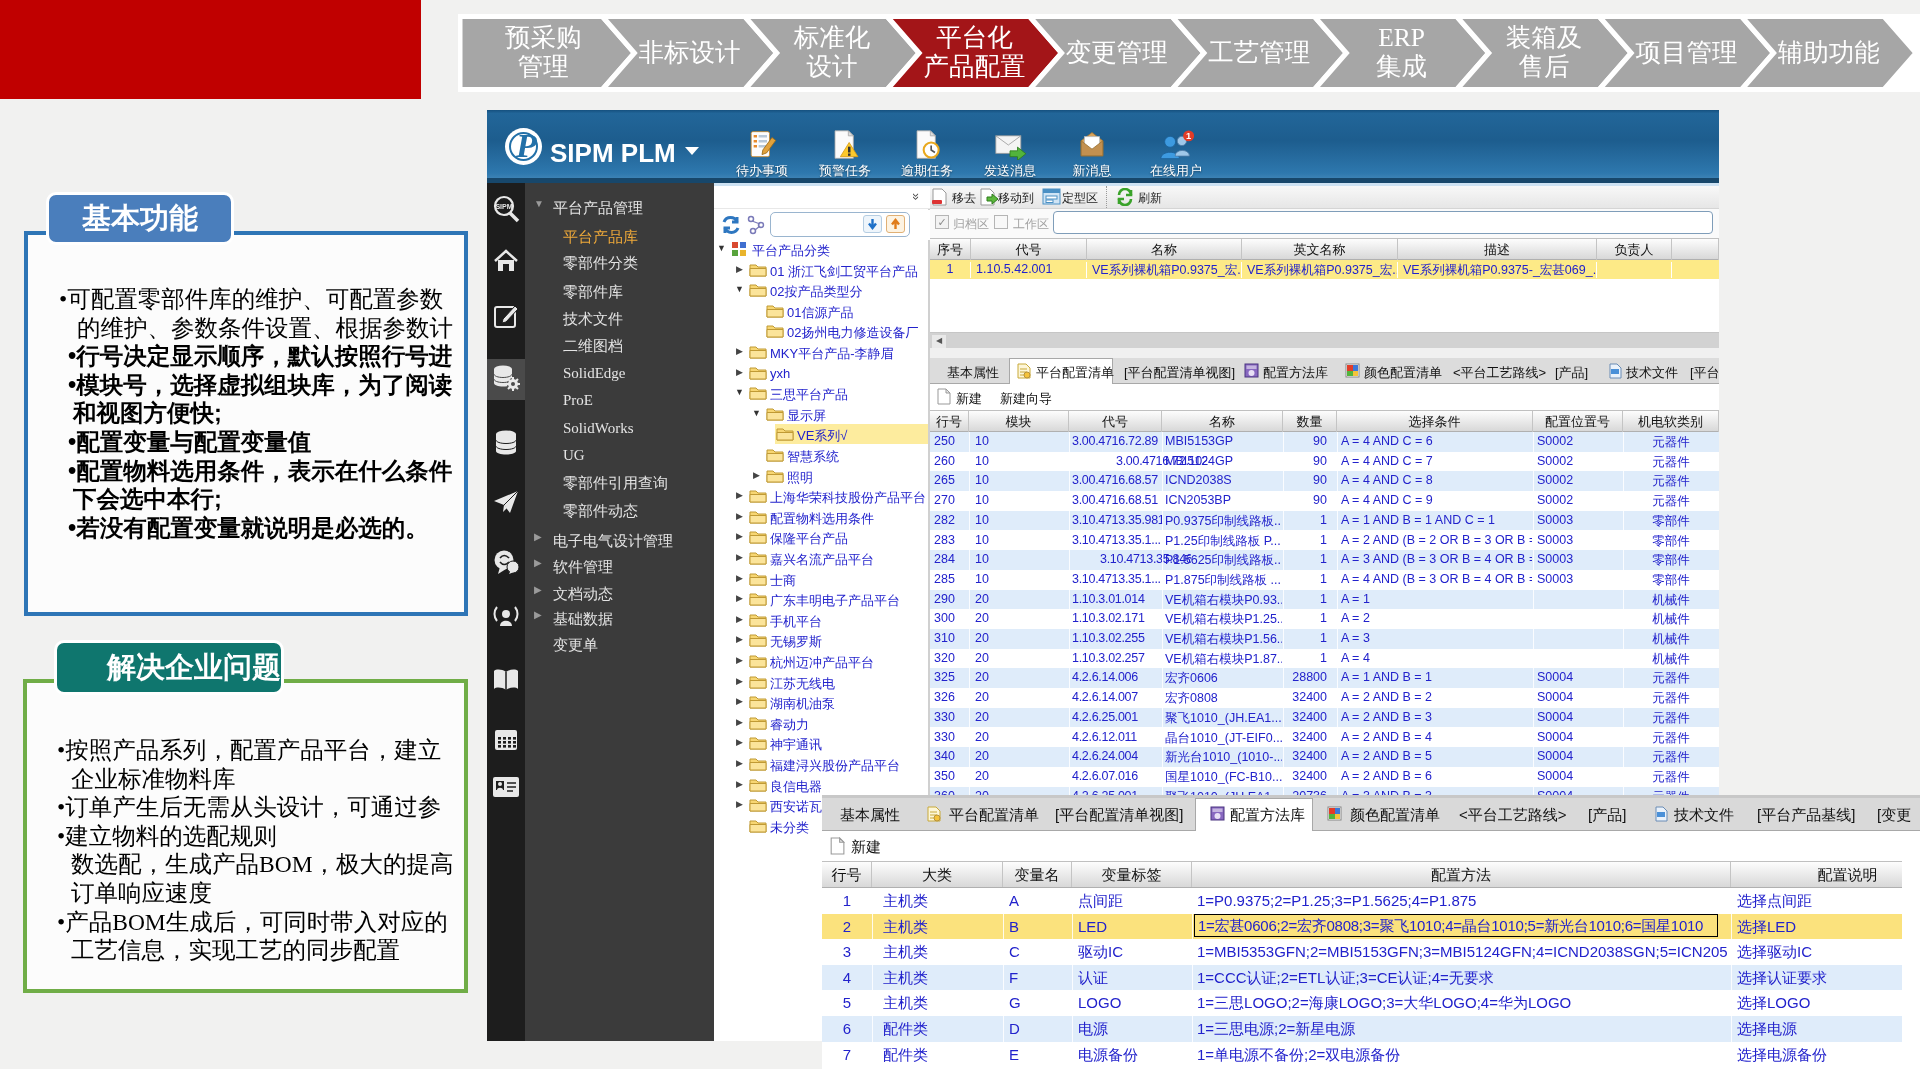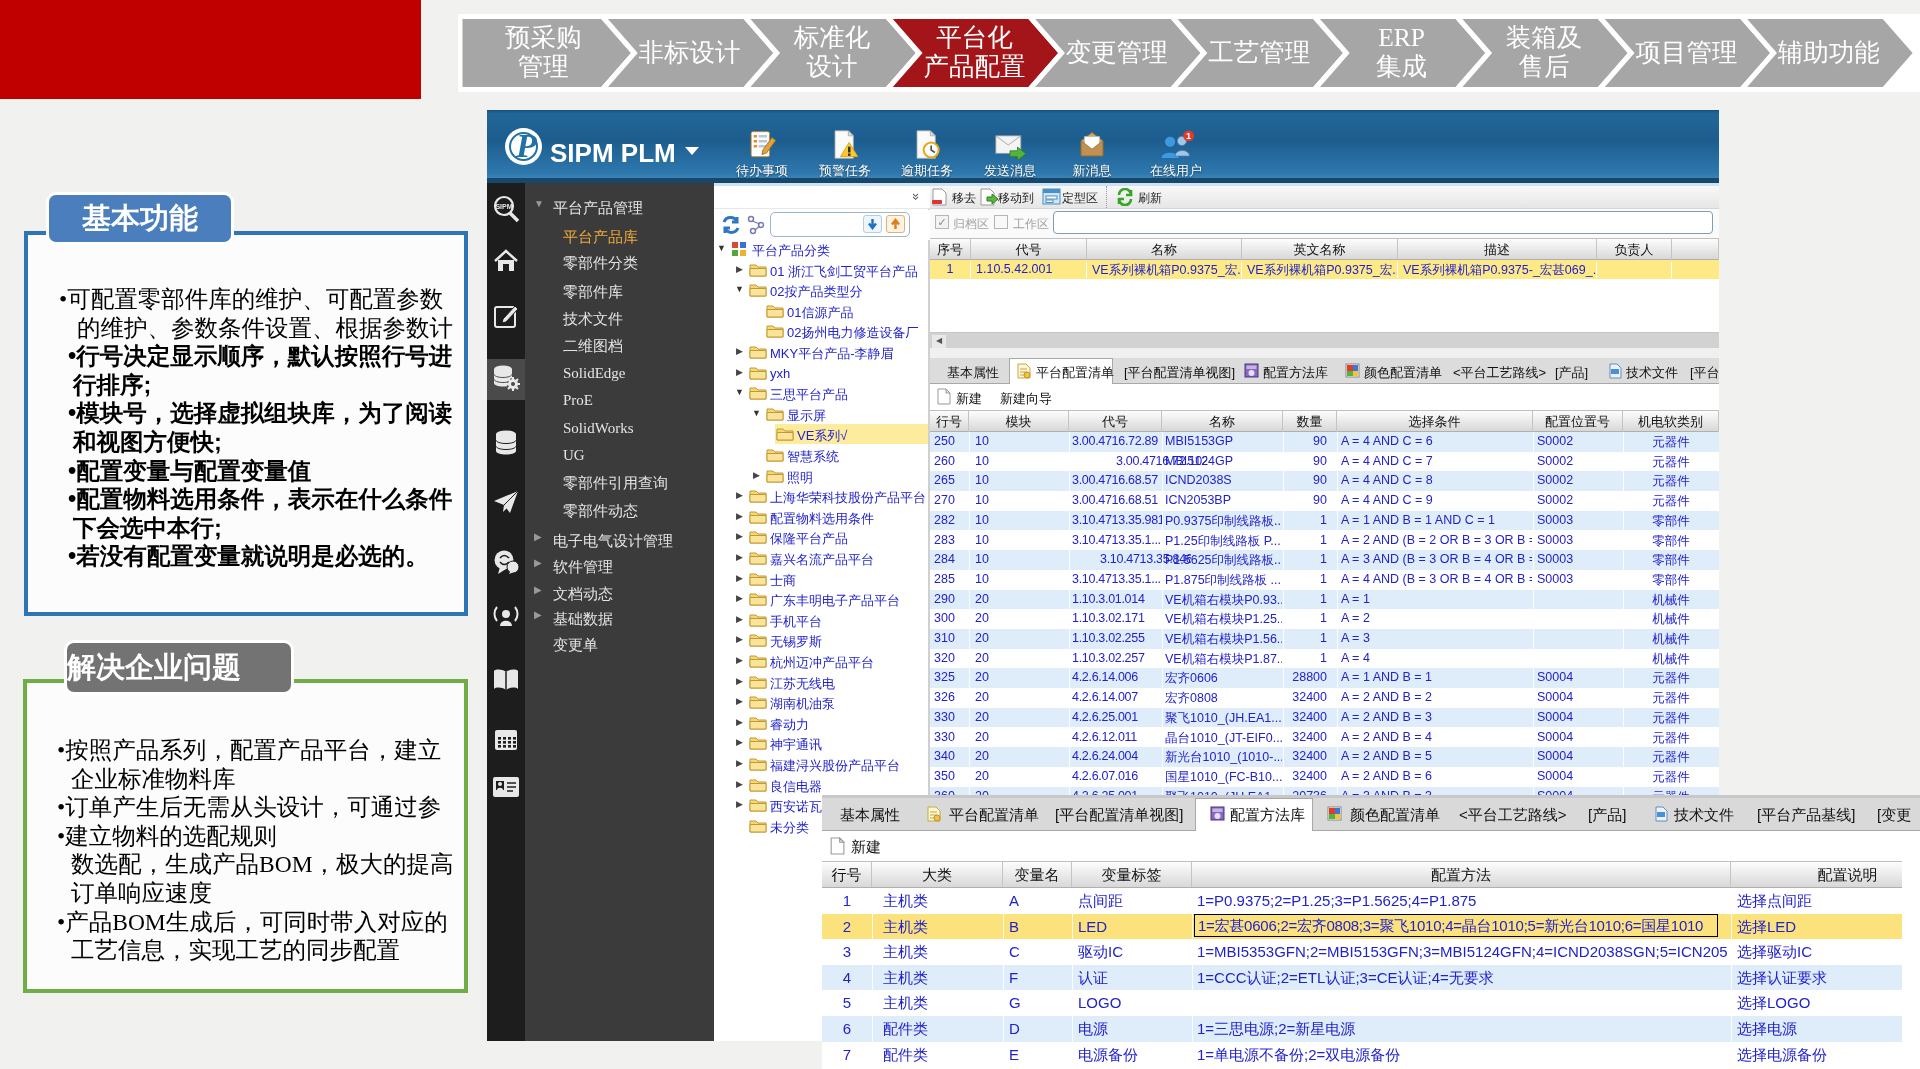--- a/index.html
+++ b/index.html
@@ -37,30 +37,29 @@
       <text x="1228.4" y="47.0" fill="#fff" font-size="25.5" text-anchor="middle" font-family="Liberation Serif,serif">项目管理</text>
       <text x="1370.8000000000002" y="47.0" fill="#fff" font-size="25.5" text-anchor="middle" font-family="Liberation Serif,serif">辅助功能</text>
     </svg>
   </div>
 <div class="abs" style="left:24px;top:231px;width:444px;height:385px;background:#fcfcfc;border:4px solid #2e75b6;"></div>
 <div class="abs" style="left:46px;top:192px;width:188px;height:53px;background:#4a7ebc;border:3px solid #fff;border-radius:10px;color:#fff;font-size:29px;font-weight:bold;text-align:center;line-height:47px;">基本功能</div>
 <div class="abs serif" style="left:51px;top:285px;width:412px;font-size:23.5px;line-height:28.6px;color:#000;white-space:nowrap;">
 <div style="padding-left:8px;">•可配置零部件库的维护、可配置参数</div>
 <div style="padding-left:26px;">的维护、参数条件设置、根据参数计</div>
 <div style="font-family:'Liberation Sans',sans-serif;font-weight:bold;padding-left:17px;">•行号决定显示顺序，默认按照行号进</div>
-<div style="font-family:'Liberation Sans',sans-serif;font-weight:bold;padding-left:22px;">行排序;</div>
 <div style="font-family:'Liberation Sans',sans-serif;font-weight:bold;padding-left:17px;">•模块号，选择虚拟组块库，为了阅读</div>
 <div style="font-family:'Liberation Sans',sans-serif;font-weight:bold;padding-left:22px;">和视图方便快;</div>
 <div style="font-family:'Liberation Sans',sans-serif;font-weight:bold;padding-left:17px;">•配置变量与配置变量值</div>
 <div style="font-family:'Liberation Sans',sans-serif;font-weight:bold;padding-left:17px;">•配置物料选用条件，表示在什么条件</div>
 <div style="font-family:'Liberation Sans',sans-serif;font-weight:bold;padding-left:22px;">下会选中本行;</div>
 <div style="font-family:'Liberation Sans',sans-serif;font-weight:bold;padding-left:17px;">•若没有配置变量就说明是必选的。</div>
 </div>
 <div class="abs" style="left:23px;top:679px;width:445px;height:314px;background:#fcfcfc;border:4px solid #70ad47;"></div>
-<div class="abs" style="left:64px;top:640px;width:230px;height:55px;background:#737373;border:3px solid #fff;border-radius:10px;color:#fff;font-size:29px;font-weight:bold;text-align:left;line-height:49px;">解决企业问题</div>
+<div class="abs" style="left:54px;top:640px;width:230px;height:55px;background:#0f766e;border:3px solid #fff;border-radius:10px;color:#fff;font-size:29px;font-weight:bold;text-align:right;line-height:49px;">解决企业问题</div>
 <div class="abs serif" style="left:49px;top:736px;width:412px;font-size:23.5px;line-height:28.6px;color:#000;white-space:nowrap;">
 <div style="padding-left:8px;">•按照产品系列，配置产品平台，建立</div>
 <div style="padding-left:22px;">企业标准物料库</div>
 <div style="padding-left:8px;">•订单产生后无需从头设计，可通过参</div>
 <div style="padding-left:8px;">•建立物料的选配规则</div>
 <div style="padding-left:22px;">数选配，生成产品BOM，极大的提高</div>
 <div style="padding-left:22px;">订单响应速度</div>
 <div style="padding-left:8px;">•产品BOM生成后，可同时带入对应的</div>
 <div style="padding-left:22px;">工艺信息，实现工艺的同步配置</div>
 </div>
@@ -864,20 +863,21 @@
 <span class="abs" style="left:187px;top:4px;">F</span>
 <span class="abs" style="left:256px;top:4px;">认证</span>
 <span class="abs" style="left:375px;top:4px;width:530px;overflow:hidden;white-space:nowrap;">1=CCC认证;2=ETL认证;3=CE认证;4=无要求</span>
 <span class="abs" style="left:915px;top:4px;width:180px;overflow:hidden;white-space:nowrap;">选择认证要求</span>
 </div>
     <div class="abs" style="left:0;top:195.4px;width:1080px;height:25.6px;background:#ffffff;color:#2222cc;">
 <span class="abs" style="left:0;top:4px;width:50px;text-align:center;">5</span>
 <span class="abs" style="left:61px;top:4px;">主机类</span>
 <span class="abs" style="left:187px;top:4px;">G</span>
 <span class="abs" style="left:256px;top:4px;">LOGO</span>
+<span class="abs" style="left:375px;top:4px;width:530px;overflow:hidden;white-space:nowrap;">1=三思LOGO;2=海康LOGO;3=大华LOGO;4=华为LOGO</span>
 <span class="abs" style="left:915px;top:4px;width:180px;overflow:hidden;white-space:nowrap;">选择LOGO</span>
 </div>
     <div class="abs" style="left:0;top:221.0px;width:1080px;height:25.6px;background:#dfecfa;color:#2222cc;">
 <span class="abs" style="left:0;top:4px;width:50px;text-align:center;">6</span>
 <span class="abs" style="left:61px;top:4px;">配件类</span>
 <span class="abs" style="left:187px;top:4px;">D</span>
 <span class="abs" style="left:256px;top:4px;">电源</span>
 <span class="abs" style="left:375px;top:4px;width:530px;overflow:hidden;white-space:nowrap;">1=三思电源;2=新星电源</span>
 <span class="abs" style="left:915px;top:4px;width:180px;overflow:hidden;white-space:nowrap;">选择电源</span>
 </div>

